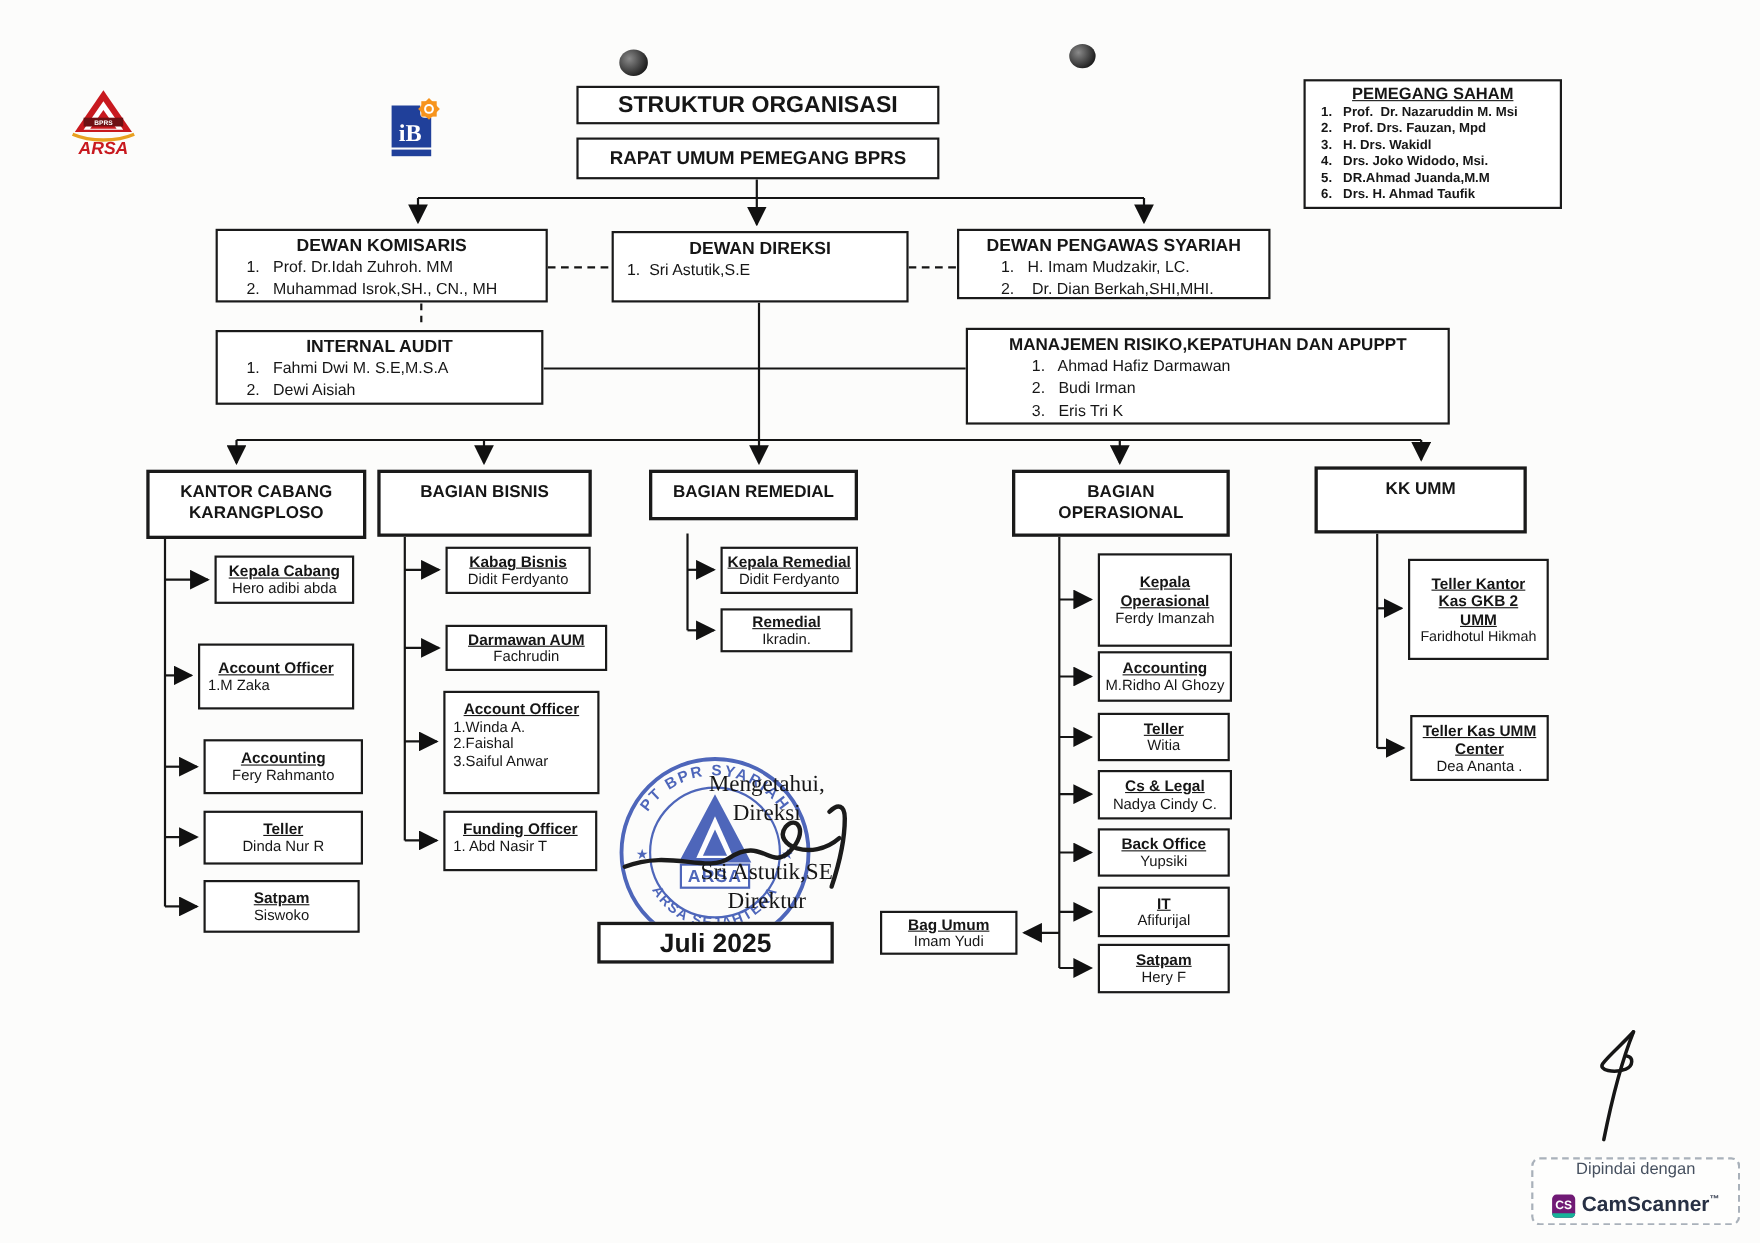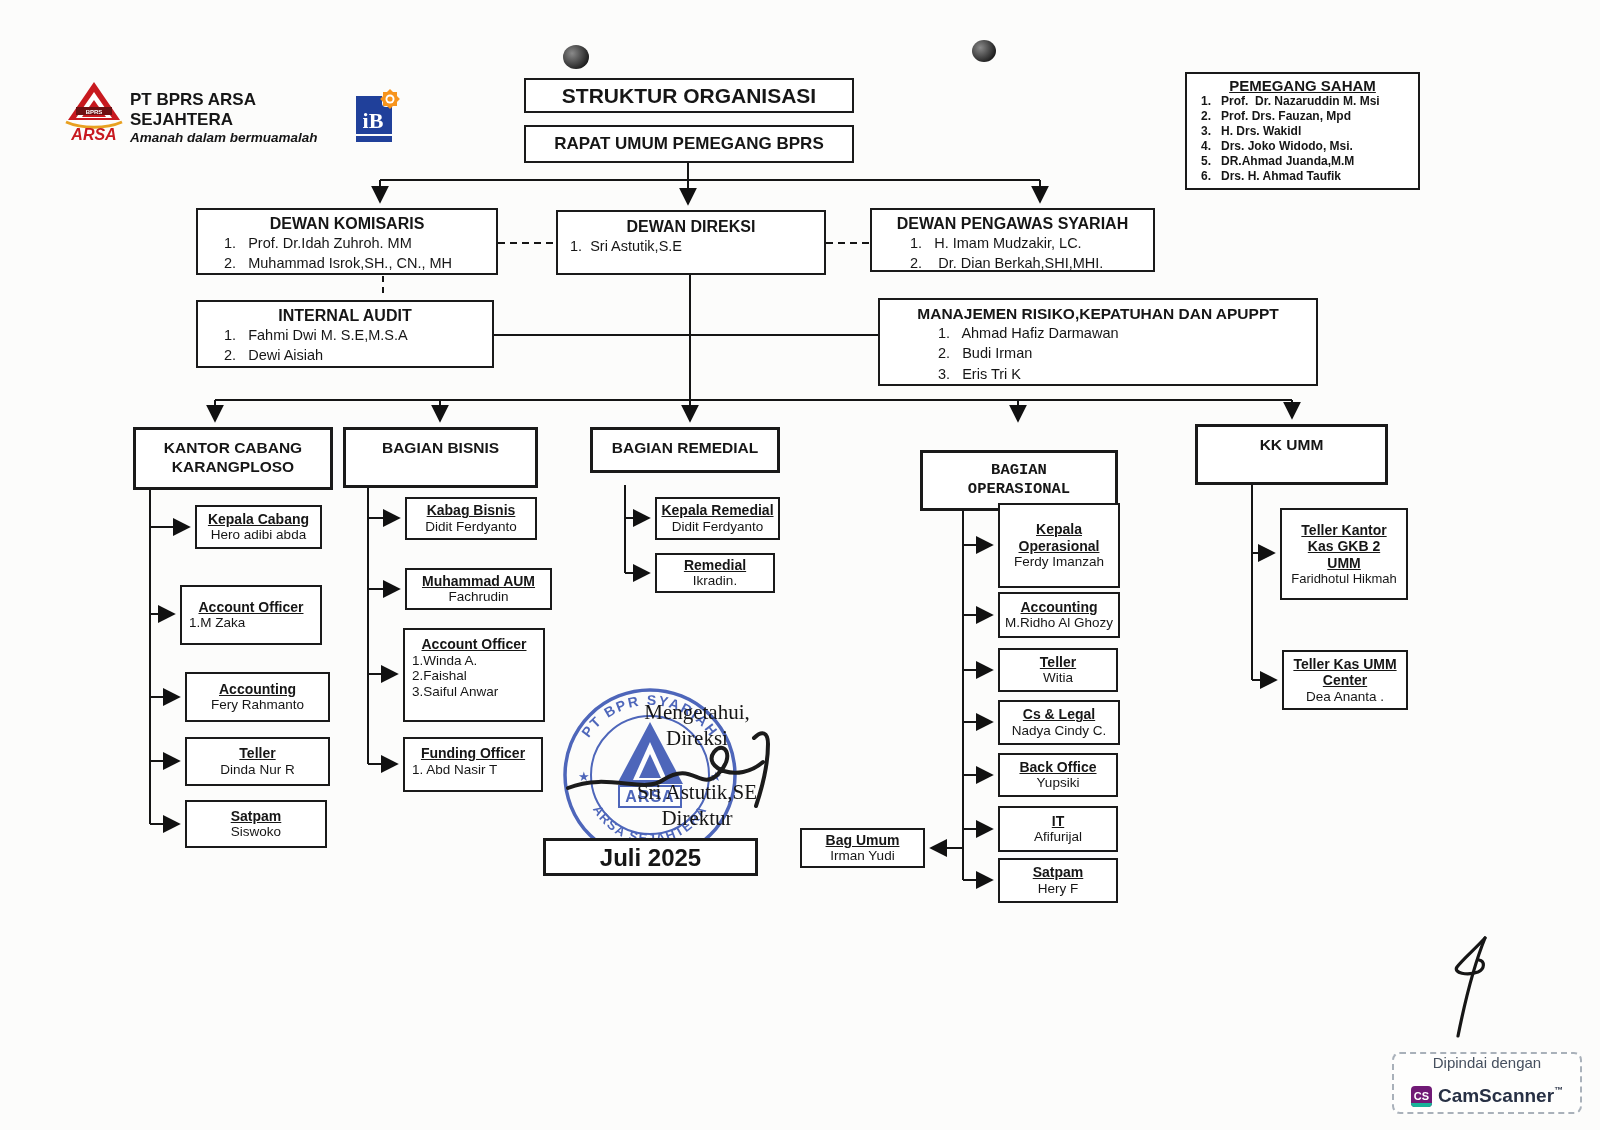--- a/index.html
+++ b/index.html
@@ -101,24 +101,20 @@
 
   <svg class="abs z1" style="left:62px;top:80px;" width="64" height="64">
     <polygon points="32,2 58,40 6,40" fill="#c8191f"></polygon>
     <polygon points="32,12 50,38 14,38" fill="#fff"></polygon>
     <polygon points="32,20 44,37 20,37" fill="#c8191f"></polygon>
     <path d="M4,42 C20,49 44,49 60,42" stroke="#e8a020" stroke-width="3" fill="none"></path>
     <rect x="14" y="27" width="36" height="8" fill="#6e1013"></rect>
     <text x="32" y="34" text-anchor="middle" font-size="6" font-weight="bold" fill="#fff">BPRS</text>
     <text x="32" y="60" text-anchor="middle" font-size="16" font-weight="bold" font-style="italic" fill="#c8191f">ARSA</text>
   </svg>
-  <div class="abs z1" style="left:130px;top:90px;width:230px;">
-    <div style="font-size:17px;font-weight:bold;">PT BPRS ARSA SEJAHTERA</div>
-    <div style="font-size:13.5px;font-weight:bold;font-style:italic;">Amanah dalam bermuamalah</div>
-  </div>
   <svg class="abs z1" style="left:352px;top:86px;" width="52" height="58">
     <path d="M4,10 L30,10 L30,17 Q30,21 34,21 L40,21 L40,48 L4,48 Z" fill="#20409a"></path>
     <rect x="31" y="6" width="14" height="14" fill="#f7941d" transform="rotate(45 38 13)"></rect>
     <rect x="31" y="6" width="14" height="14" fill="#f7941d"></rect>
     <circle cx="38" cy="13" r="4.5" fill="#fff"></circle>
     <circle cx="38" cy="13" r="2.6" fill="#f7941d"></circle>
     <text x="21" y="42" text-anchor="middle" font-size="22" font-weight="bold" fill="#fff" font-family="Liberation Serif, serif">iB</text>
     <rect x="4" y="50" width="36" height="6" fill="#20409a"></rect>
   </svg>
 
@@ -159,21 +155,21 @@
     <div class="bt" style="font-size:15.5px;">MANAJEMEN RISIKO,KEPATUHAN DAN APUPPT</div>
     <div class="members" style="padding-left:58px;">1.   Ahmad Hafiz Darmawan
 2.   Budi Irman
 3.   Eris Tri K</div>
   </div>
 
   <div class="box thick z1 divtitle" style="left:133px;top:427px;width:200px;height:63px;">KANTOR CABANG
 KARANGPLOSO</div>
   <div class="box thick z1 divtitle" style="left:343px;top:427px;width:195px;height:61px;">BAGIAN  BISNIS</div>
   <div class="box thick z1 divtitle" style="left:590px;top:427px;width:190px;height:46px;">BAGIAN REMEDIAL</div>
-  <div class="box thick z1 divtitle" style="left:920px;top:450px;width:198px;height:61px;font-family:Liberation Mono, monospace;">BAGIAN
+  <div class="box thick z1 divtitle" style="left:920px;top:427px;width:198px;height:61px;">BAGIAN
 OPERASIONAL</div>
   <div class="box thick z1 divtitle" style="left:1195px;top:424px;width:193px;height:61px;">KK UMM</div>
 
   <div class="box z1 pbox" style="left:195px;top:505px;width:127px;height:44px;">
     <div class="role">Kepala Cabang</div>
     <div class="pname">Hero adibi abda</div>
   </div>
   <div class="box z1 pbox" style="left:180px;top:585px;width:142px;height:60px;">
     <div class="role">Account Officer</div>
     <div class="pname lname">1.M Zaka</div>
@@ -189,21 +185,21 @@
   <div class="box z1 pbox" style="left:185px;top:800px;width:142px;height:48px;">
     <div class="role">Satpam</div>
     <div class="pname">Siswoko</div>
   </div>
 
   <div class="box z1 pbox" style="left:405px;top:497px;width:132px;height:43px;justify-content:center;">
     <div class="role">Kabag Bisnis</div>
     <div class="pname">Didit Ferdyanto</div>
   </div>
   <div class="box z1 pbox" style="left:405px;top:568px;width:147px;height:42px;">
-    <div class="role">Muhammad AUM</div>
+    <div class="role">Darmawan AUM</div>
     <div class="pname">Fachrudin</div>
   </div>
   <div class="box z1 pbox" style="left:403px;top:628px;width:142px;height:94px;justify-content:flex-start;padding-top:6px;">
     <div class="role">Account Officer</div>
     <div class="pname lname">1.Winda A.
 2.Faishal
 3.Saiful Anwar</div>
   </div>
   <div class="box z1 pbox" style="left:403px;top:737px;width:140px;height:55px;justify-content:flex-start;padding-top:6px;align-items:flex-end;">
     <div class="role">Funding Officer</div>
@@ -243,21 +239,21 @@
   <div class="box z1 pbox" style="left:998px;top:806px;width:120px;height:46px;">
     <div class="role">IT</div>
     <div class="pname">Afifurijal</div>
   </div>
   <div class="box z1 pbox" style="left:998px;top:858px;width:120px;height:45px;">
     <div class="role">Satpam</div>
     <div class="pname">Hery F</div>
   </div>
   <div class="box z1 pbox" style="left:800px;top:828px;width:125px;height:40px;">
     <div class="role">Bag Umum</div>
-    <div class="pname">Irman Yudi</div>
+    <div class="pname">Imam Yudi</div>
   </div>
 
   <div class="box z1 pbox" style="left:1280px;top:508px;width:128px;height:92px;">
     <div class="role">Teller Kantor
 Kas GKB 2
 UMM</div>
     <div class="pname" style="font-size:13px;">Faridhotul Hikmah</div>
   </div>
   <div class="box z1 pbox" style="left:1282px;top:650px;width:126px;height:60px;">
     <div class="role">Teller Kas UMM

